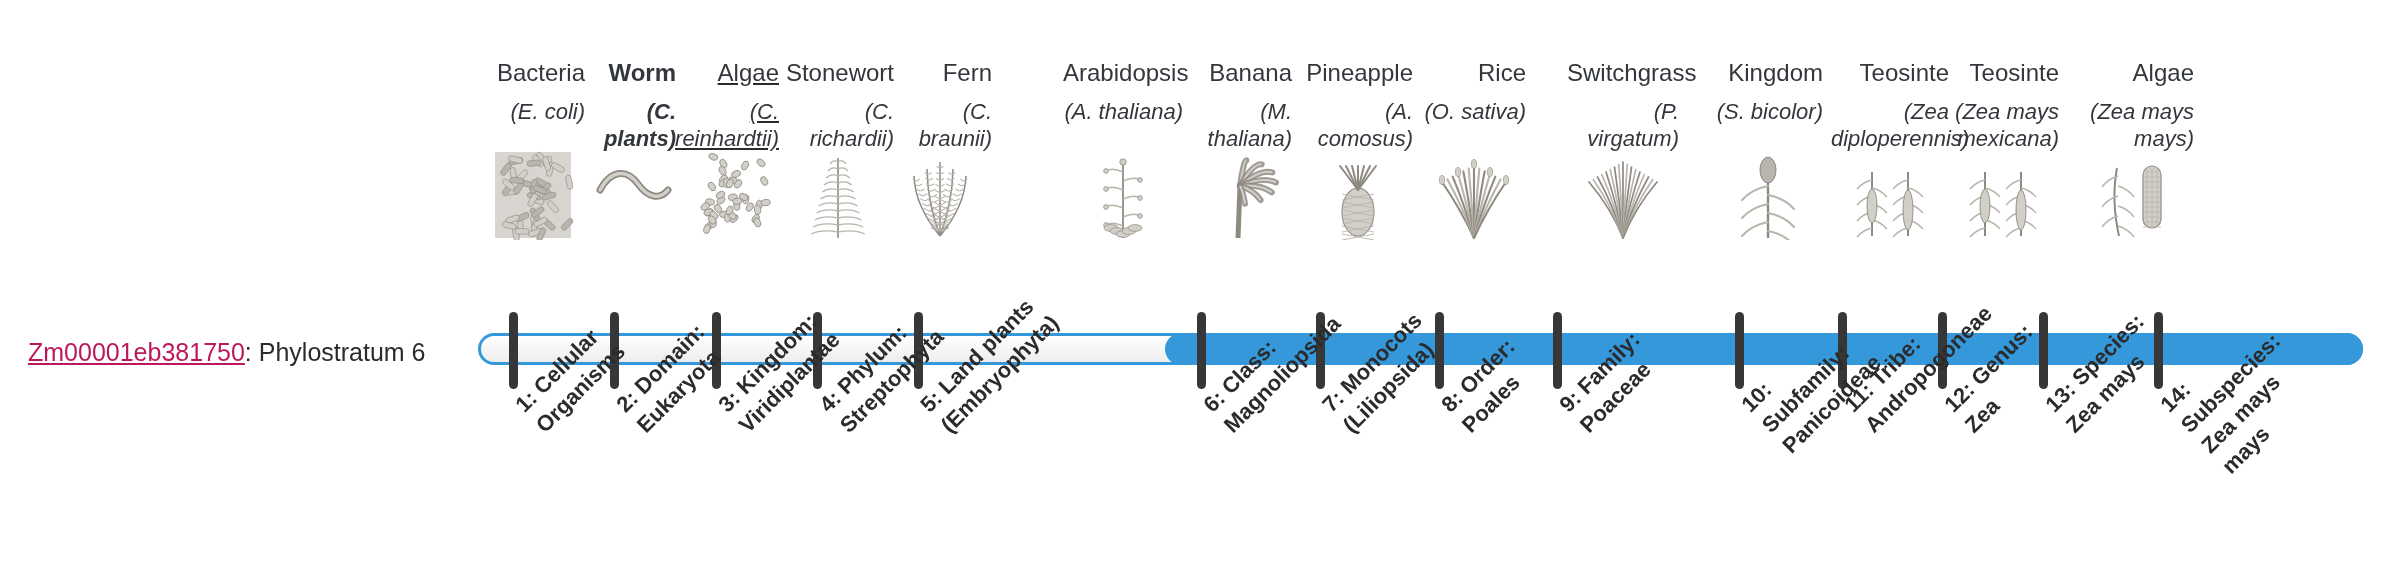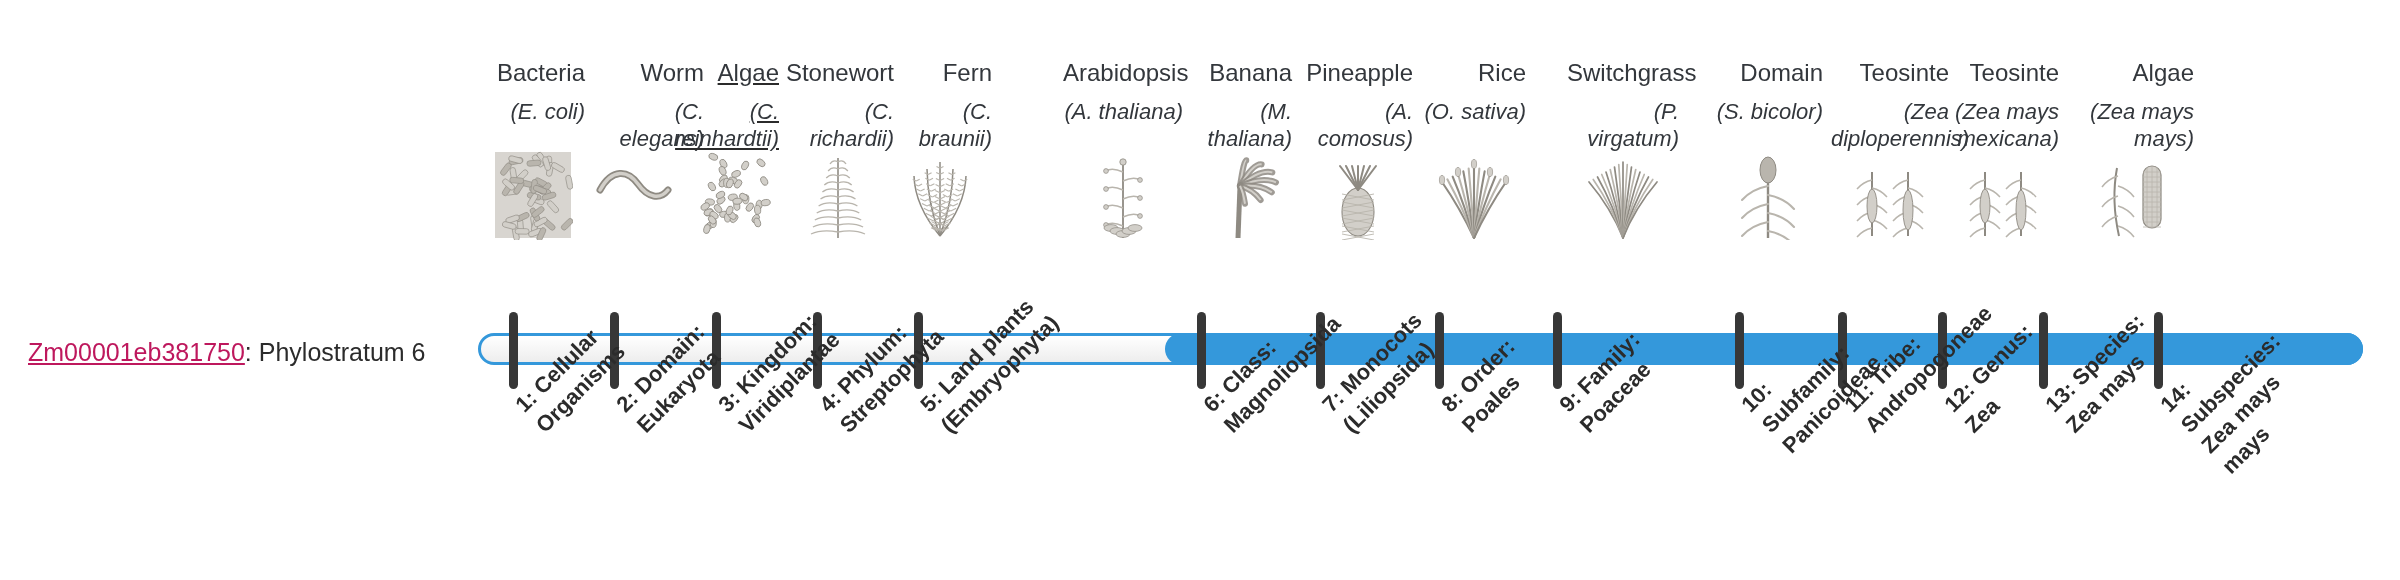--- a/index.html
+++ b/index.html
@@ -116,23 +116,23 @@
 
   <div class="gene-label">
     <span class="gene-link">Zm00001eb381750</span><span class="gene-suffix">: </span><span class="gene-suffix">Phylostratum 6</span>
   </div>
 
   <div id="species-headers">
       <div class="species-col" style="left: 481px; width: 104px;">
         <div class="species-common">Bacteria</div>
         <div class="species-sci">(E. coli)</div>
       </div>
-      <div class="species-col" style="left: 600px; width: 104px;">
+      <div class="species-col" style="left: 572px; width: 104px; font-weight: bold;">
         <div class="species-common">Worm</div>
-        <div class="species-sci">(C. elegans)</div>
+        <div class="species-sci">(C. plants)</div>
       </div>
       <div class="species-col" style="left: 675px; width: 104px; text-decoration: underline;">
         <div class="species-common">Algae</div>
         <div class="species-sci">(C. reinhardtii)</div>
       </div>
       <div class="species-col" style="left: 782px; width: 112px;">
         <div class="species-common">Stonewort</div>
         <div class="species-sci">(C. richardii)</div>
       </div>
       <div class="species-col" style="left: 888px; width: 104px;">
@@ -153,21 +153,21 @@
       </div>
       <div class="species-col" style="left: 1422px; width: 104px;">
         <div class="species-common">Rice</div>
         <div class="species-sci">(O. sativa)</div>
       </div>
       <div class="species-col" style="left: 1567px; width: 112px;">
         <div class="species-common">Switchgrass</div>
         <div class="species-sci">(P. virgatum)</div>
       </div>
       <div class="species-col" style="left: 1713px; width: 110px;">
-        <div class="species-common">Domain</div>
+        <div class="species-common">Kingdom</div>
         <div class="species-sci">(S. bicolor)</div>
       </div>
       <div class="species-col" style="left: 1831px; width: 118px;">
         <div class="species-common">Teosinte</div>
         <div class="species-sci">(Zea diploperennis)</div>
       </div>
       <div class="species-col" style="left: 1947px; width: 112px;">
         <div class="species-common">Teosinte</div>
         <div class="species-sci">(Zea mays mexicana)</div>
       </div>

